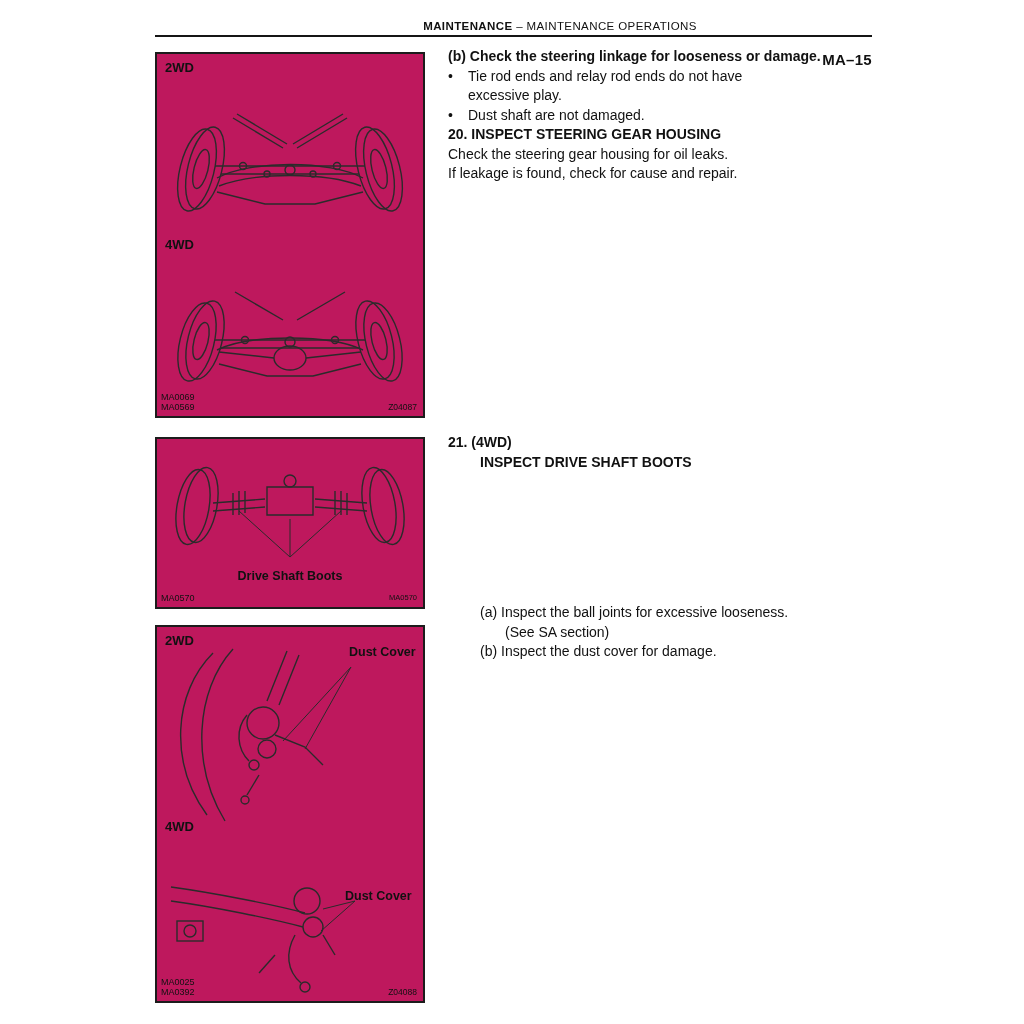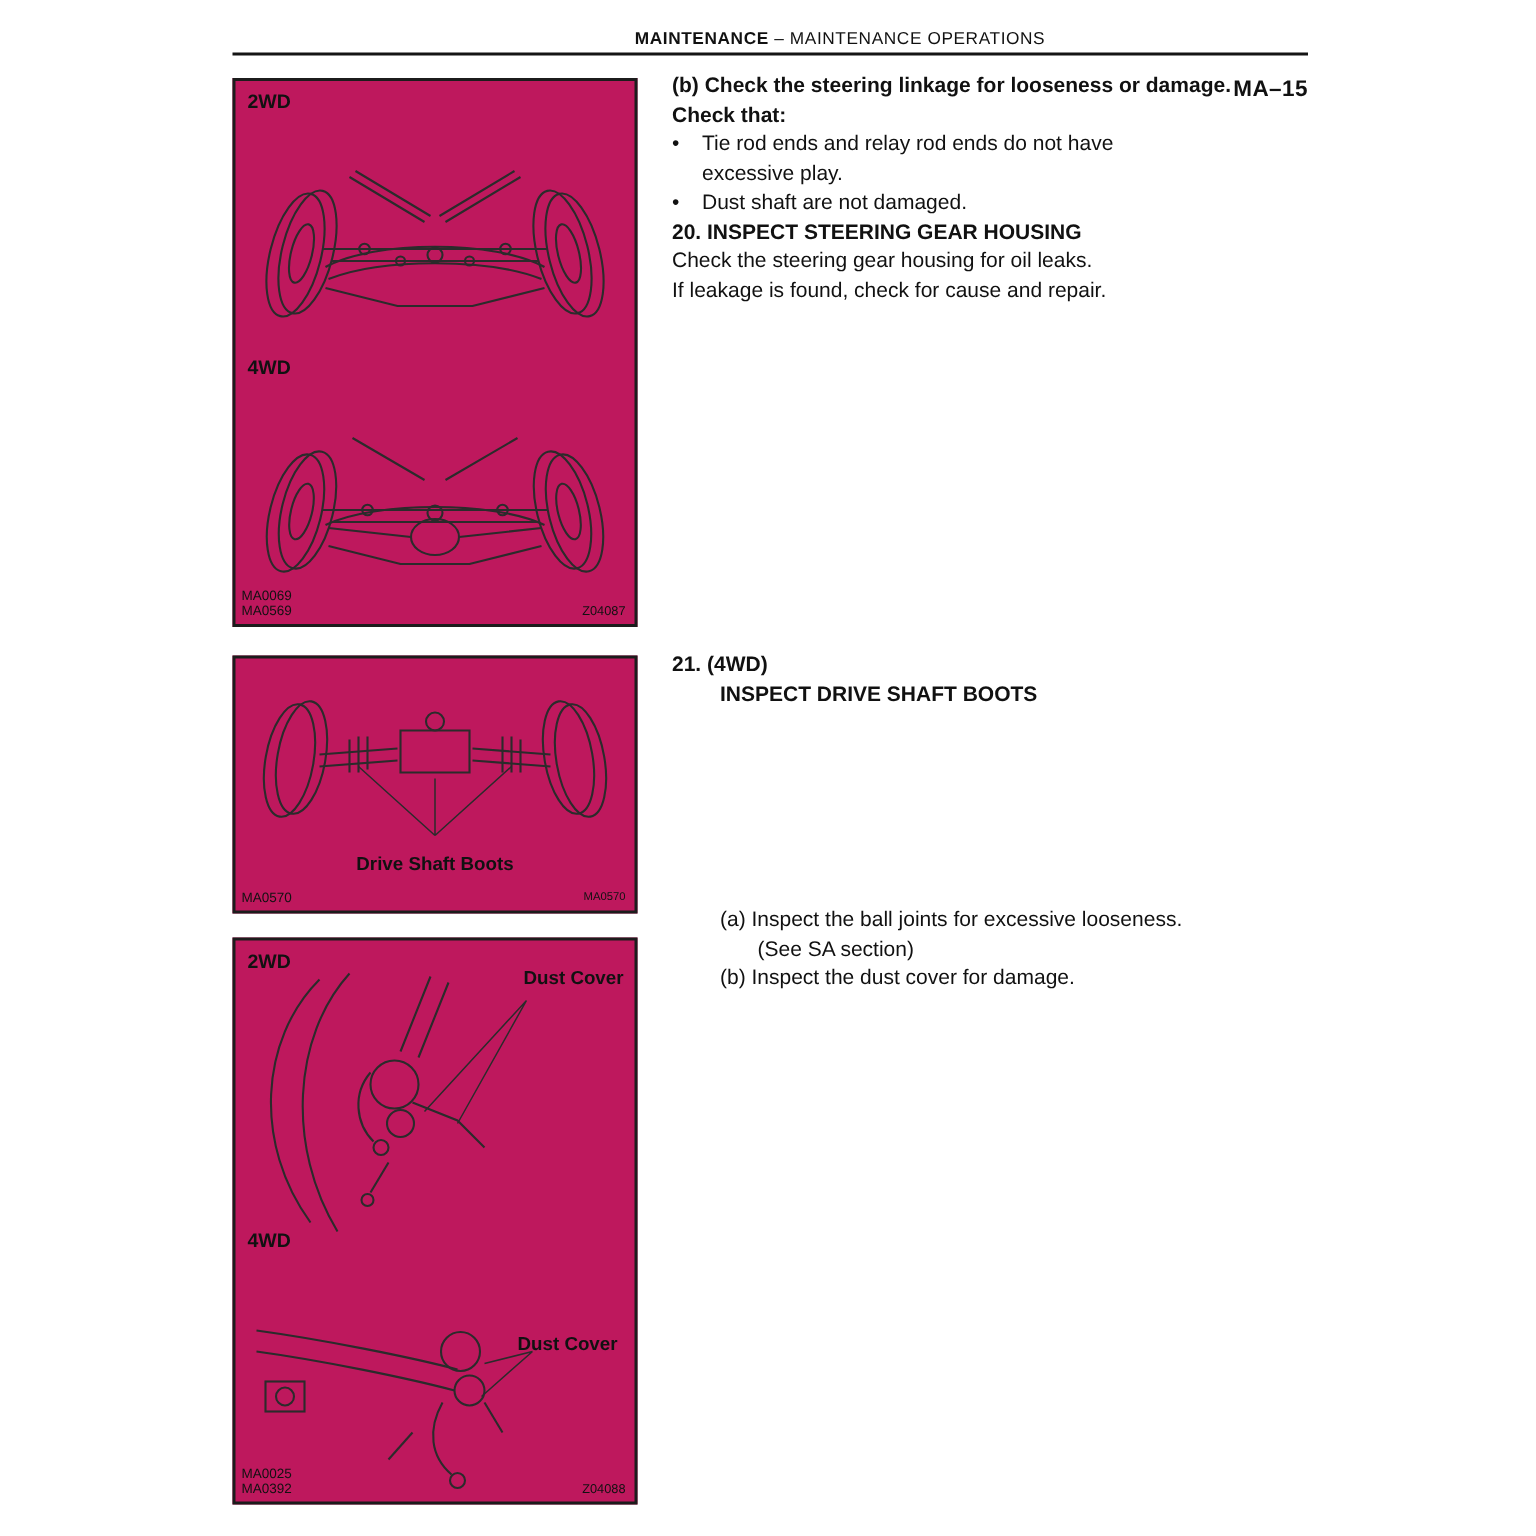--- a/index.html
+++ b/index.html
@@ -182,21 +182,20 @@
     </svg>
   </div>
 
   <div class="figcode" style="left:4px; bottom:14px;">MA0025</div>
   <div class="figcode" style="left:4px; bottom:4px;">MA0392</div>
   <div class="figcode" style="right:6px; bottom:4px; font-size:8.5px;">Z04088</div>
 </div>
 
 <div class="rc" style="top:47px;">
   <div class="b nowrap">(b) Check the steering linkage for looseness or damage.</div>
-  <div class="b">Check that:</div>
   <div class="bullet-row">
     <span class="bullet-glyph">•</span>
     <span class="bullet-text">Tie rod ends and relay rod ends do not have excessive play.</span>
   </div>
   <div class="bullet-row">
     <span class="bullet-glyph">•</span>
     <span class="bullet-text">Dust shaft are not damaged.</span>
   </div>
   <div class="b nowrap">20. INSPECT STEERING GEAR HOUSING</div>
   <div class="nowrap">Check the steering gear housing for oil leaks.</div>

